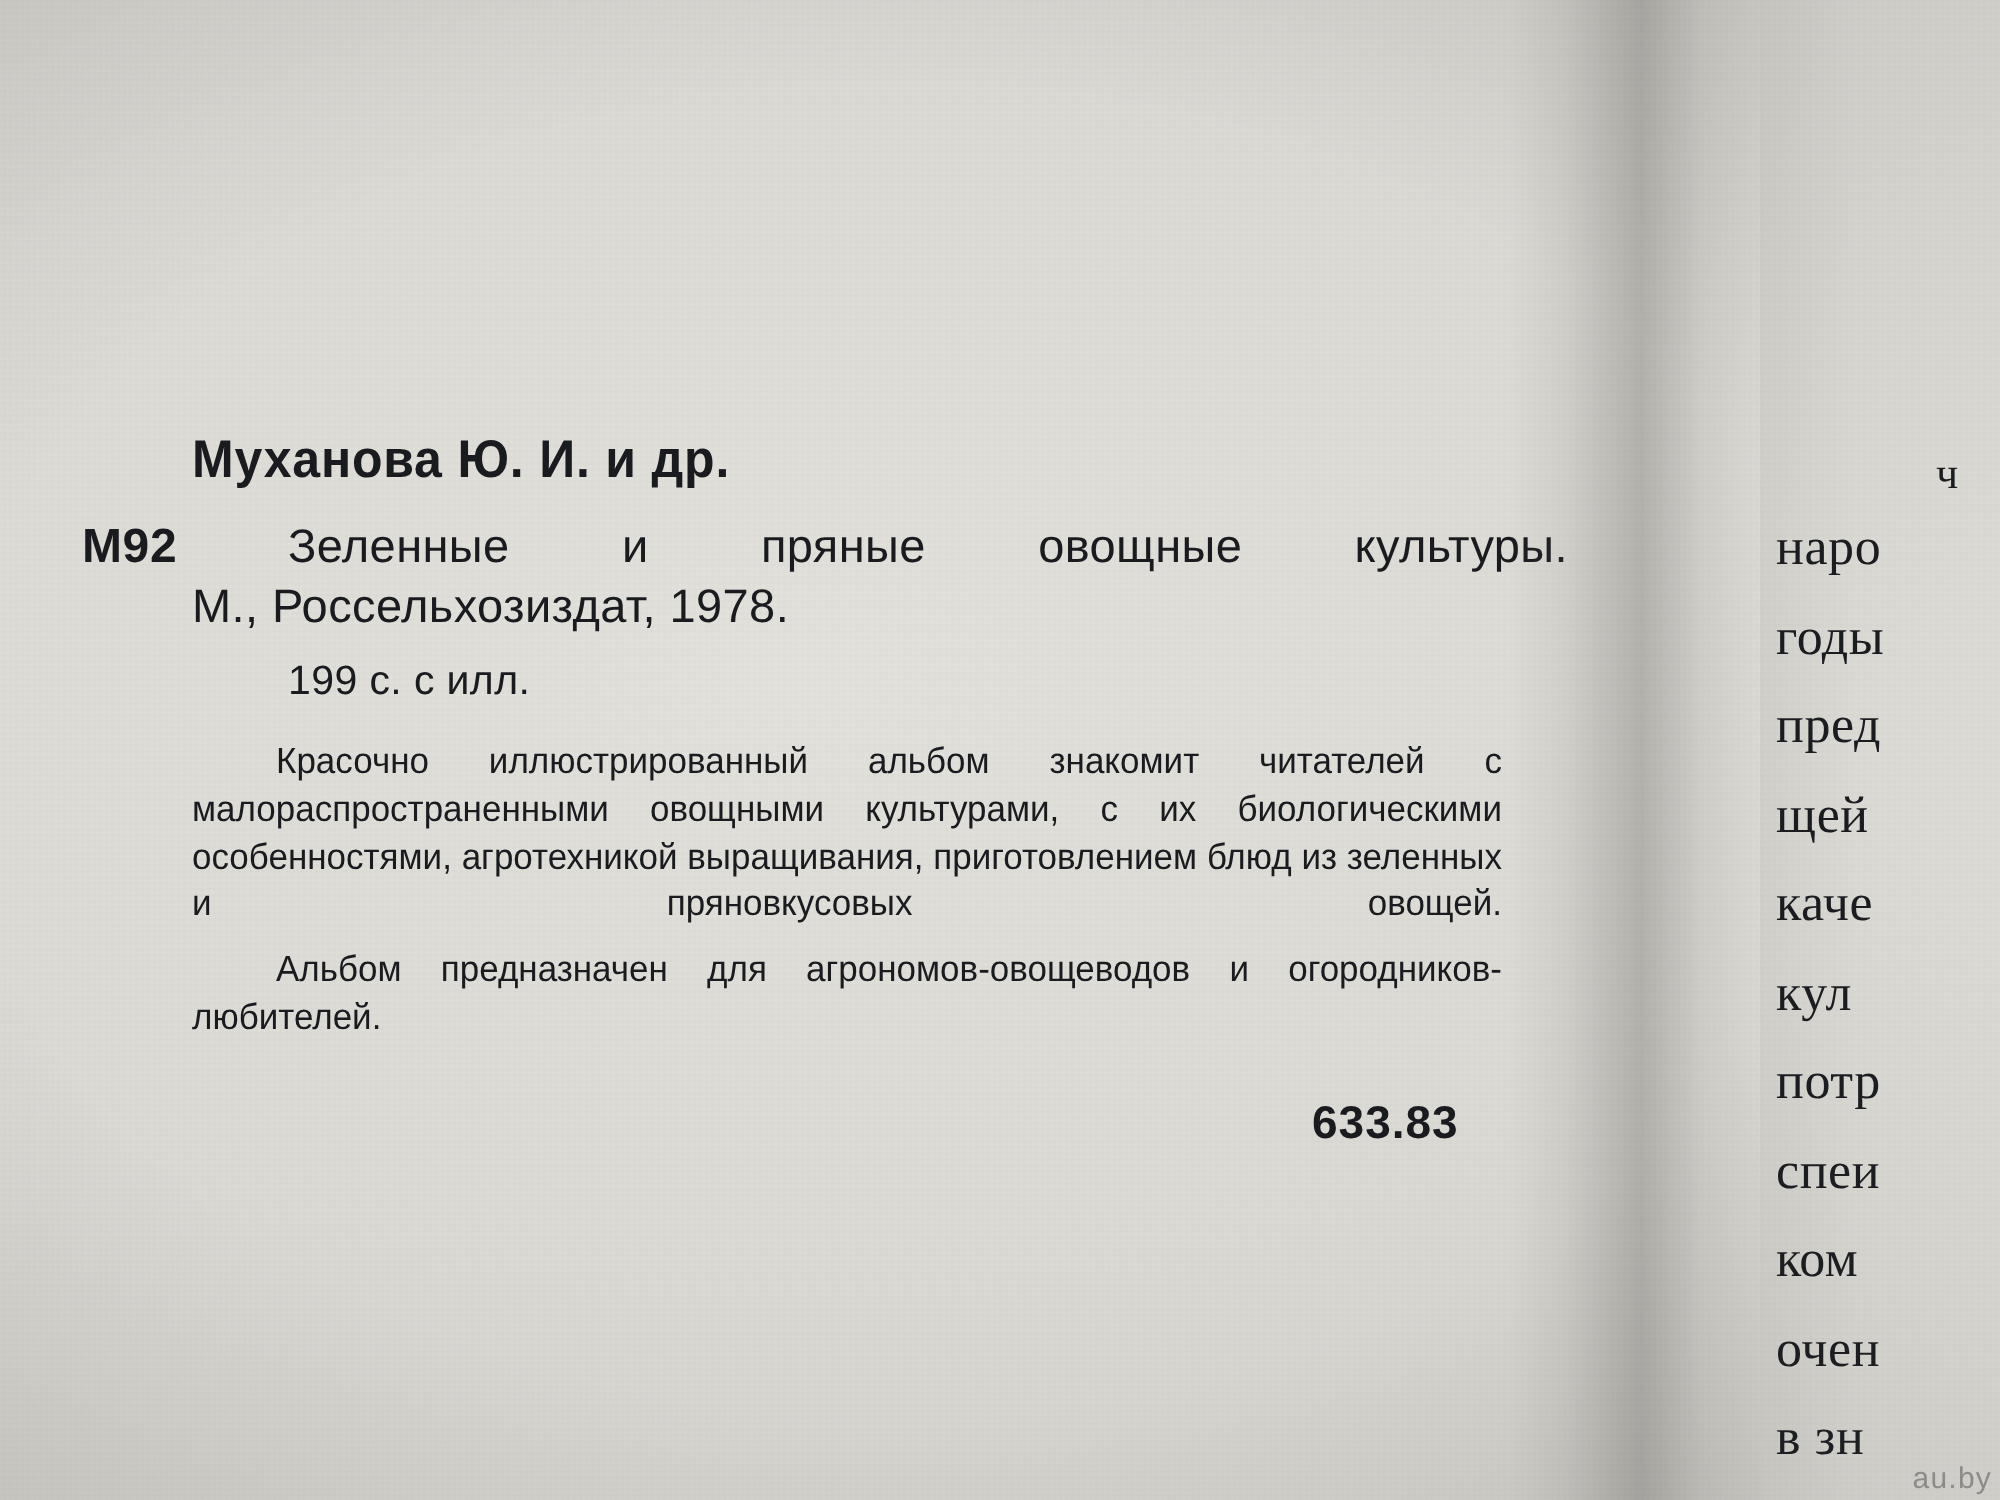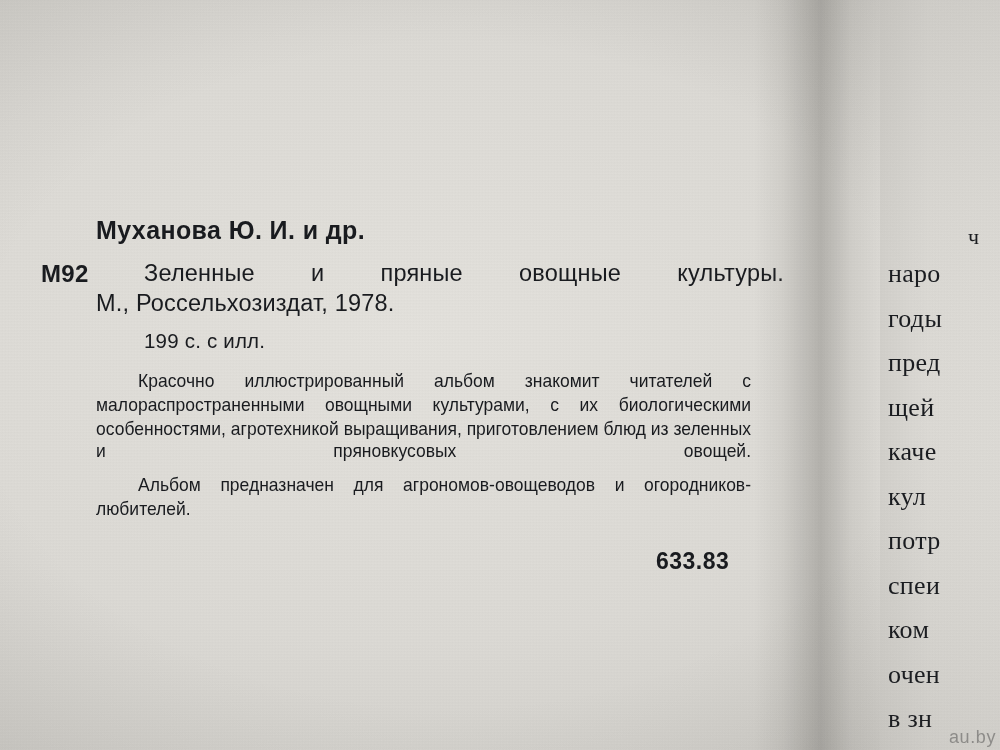--- a/index.html
+++ b/index.html
@@ -184,21 +184,21 @@
     font-size: 22px;
     line-height: 14px;
   }
 
   
   #watermark {
     position: absolute;
     right: 4px;
     bottom: 2px;
     font-family: "Liberation Sans", sans-serif;
-    font-size: 18px;
+    font-size: 15px;
     color: rgba(60,60,60,0.45);
     letter-spacing: 0.6px;
   }
 
   
   #vignette {
     position: absolute;
     inset: 0;
     pointer-events: none;
     background: radial-gradient(ellipse 85% 80% at 45% 50%, rgba(0,0,0,0) 55%, rgba(60,58,54,0.13) 100%);

